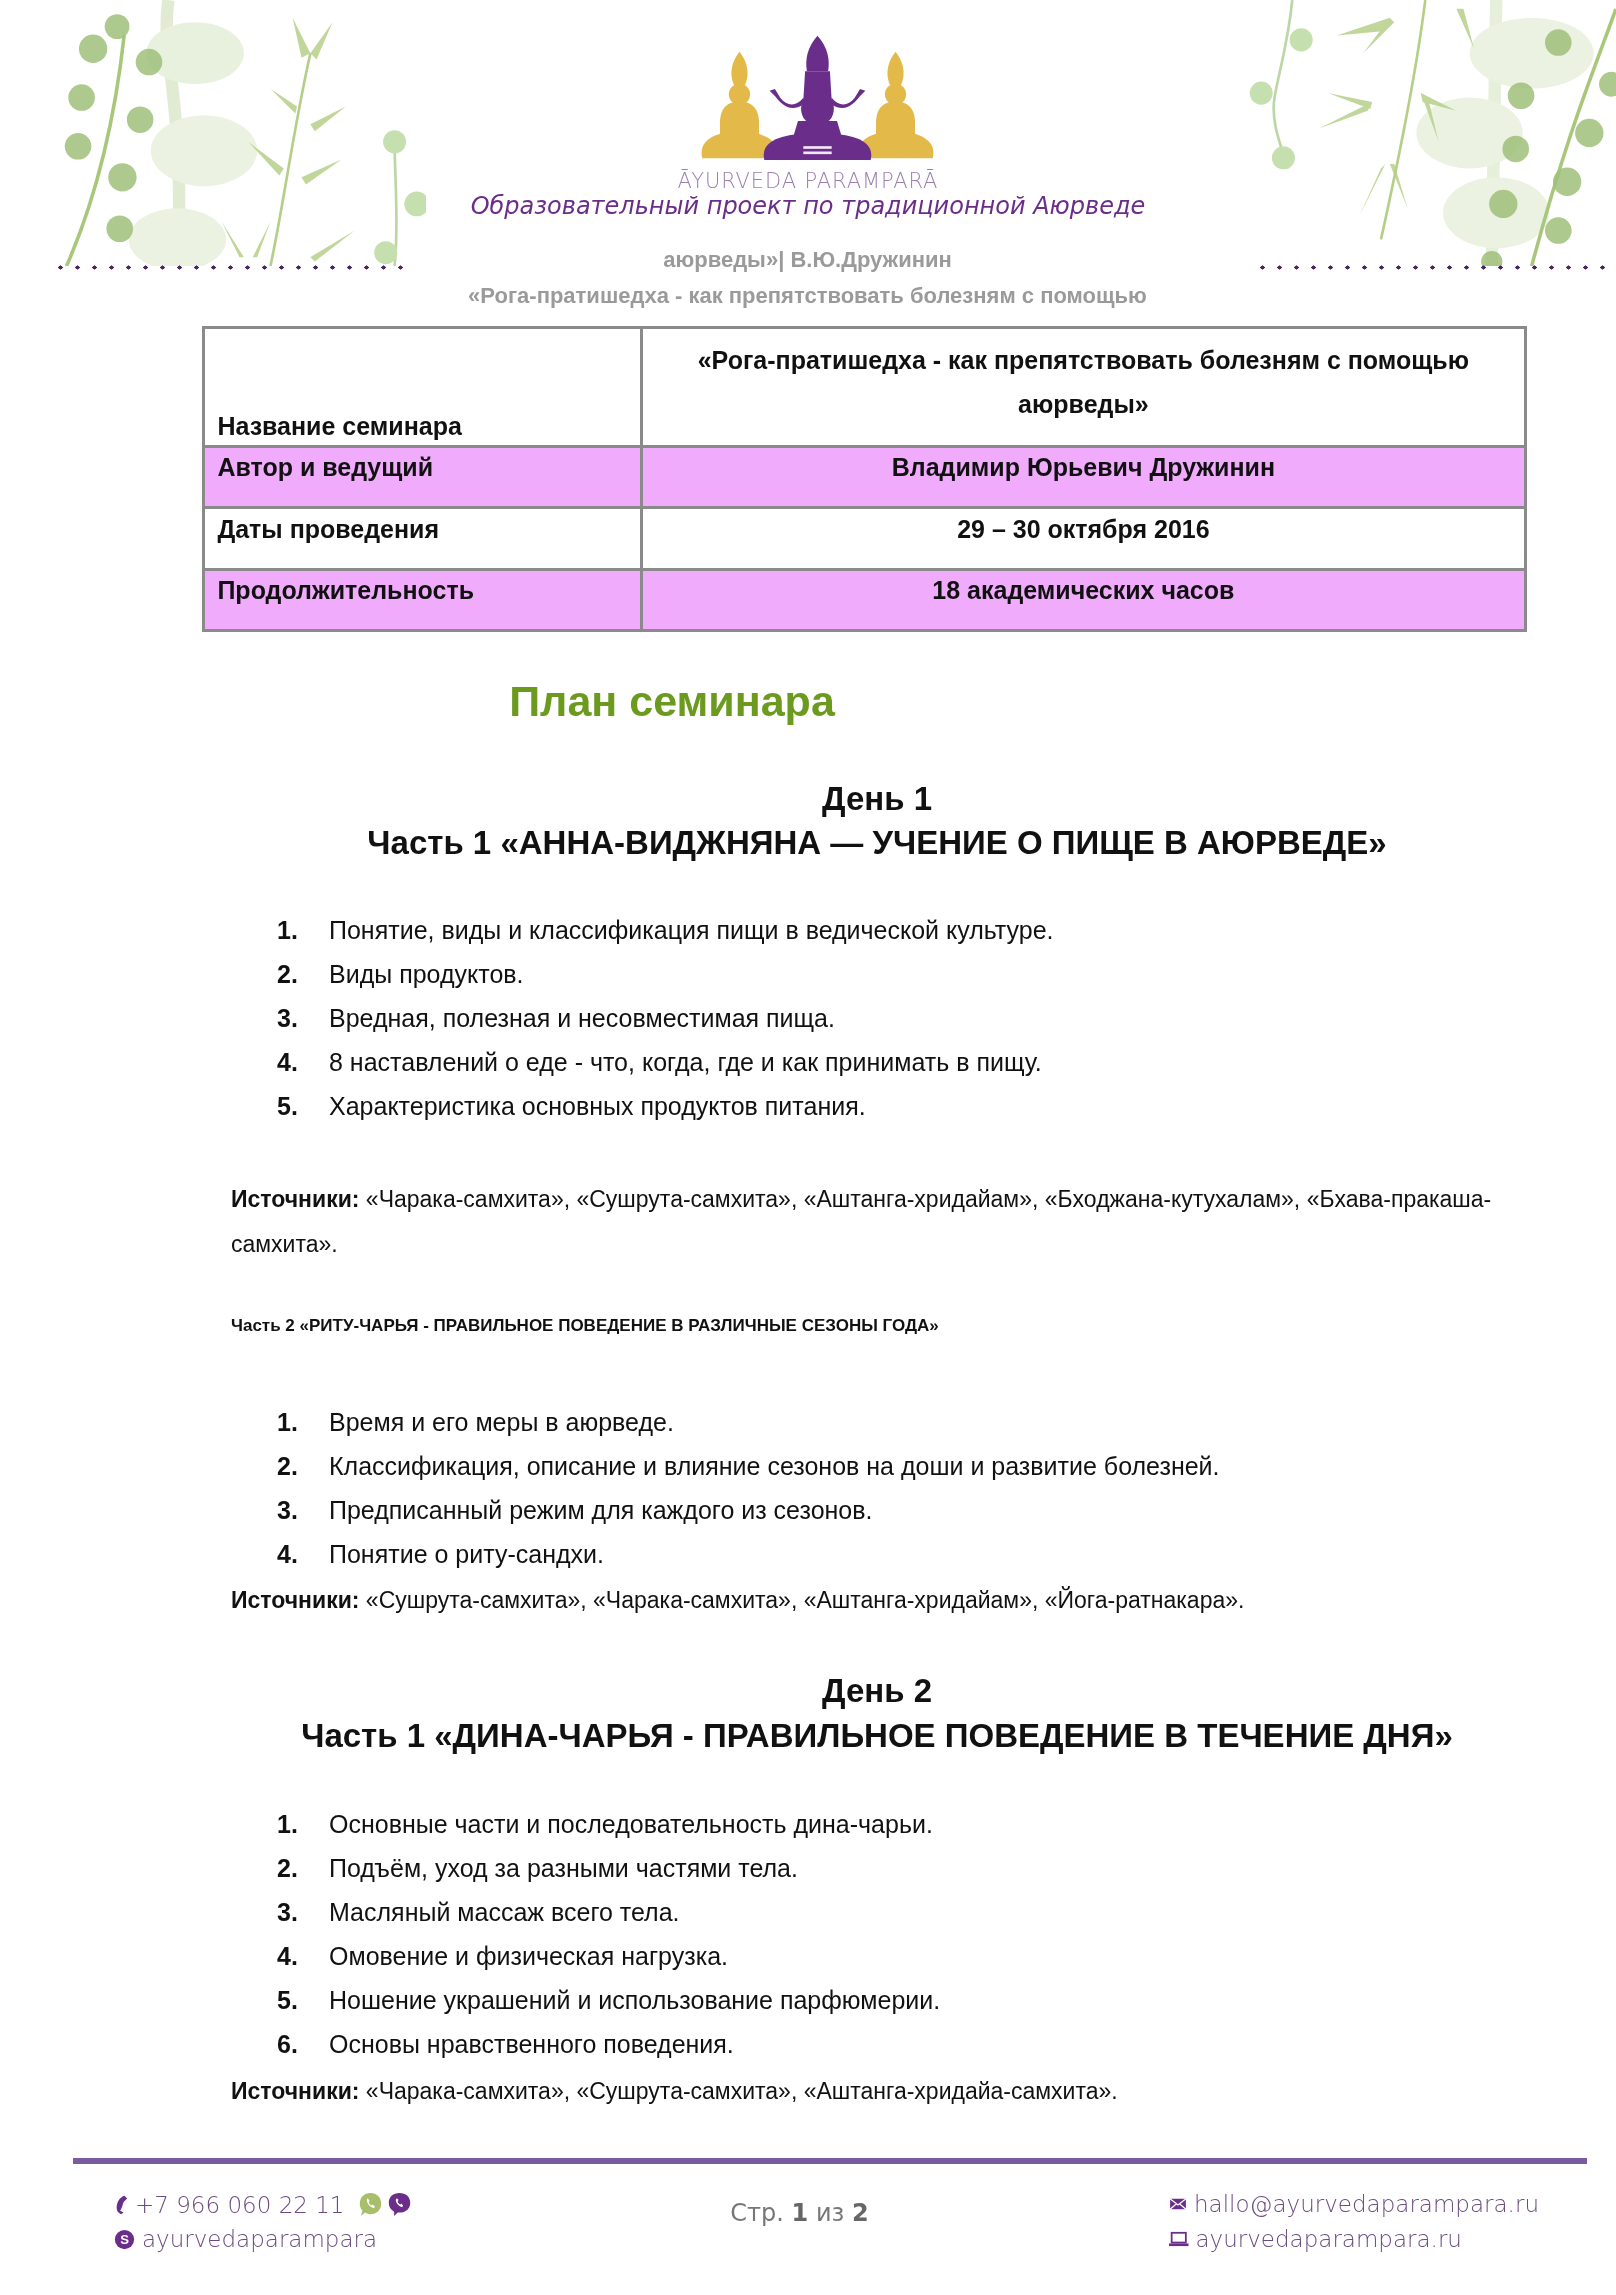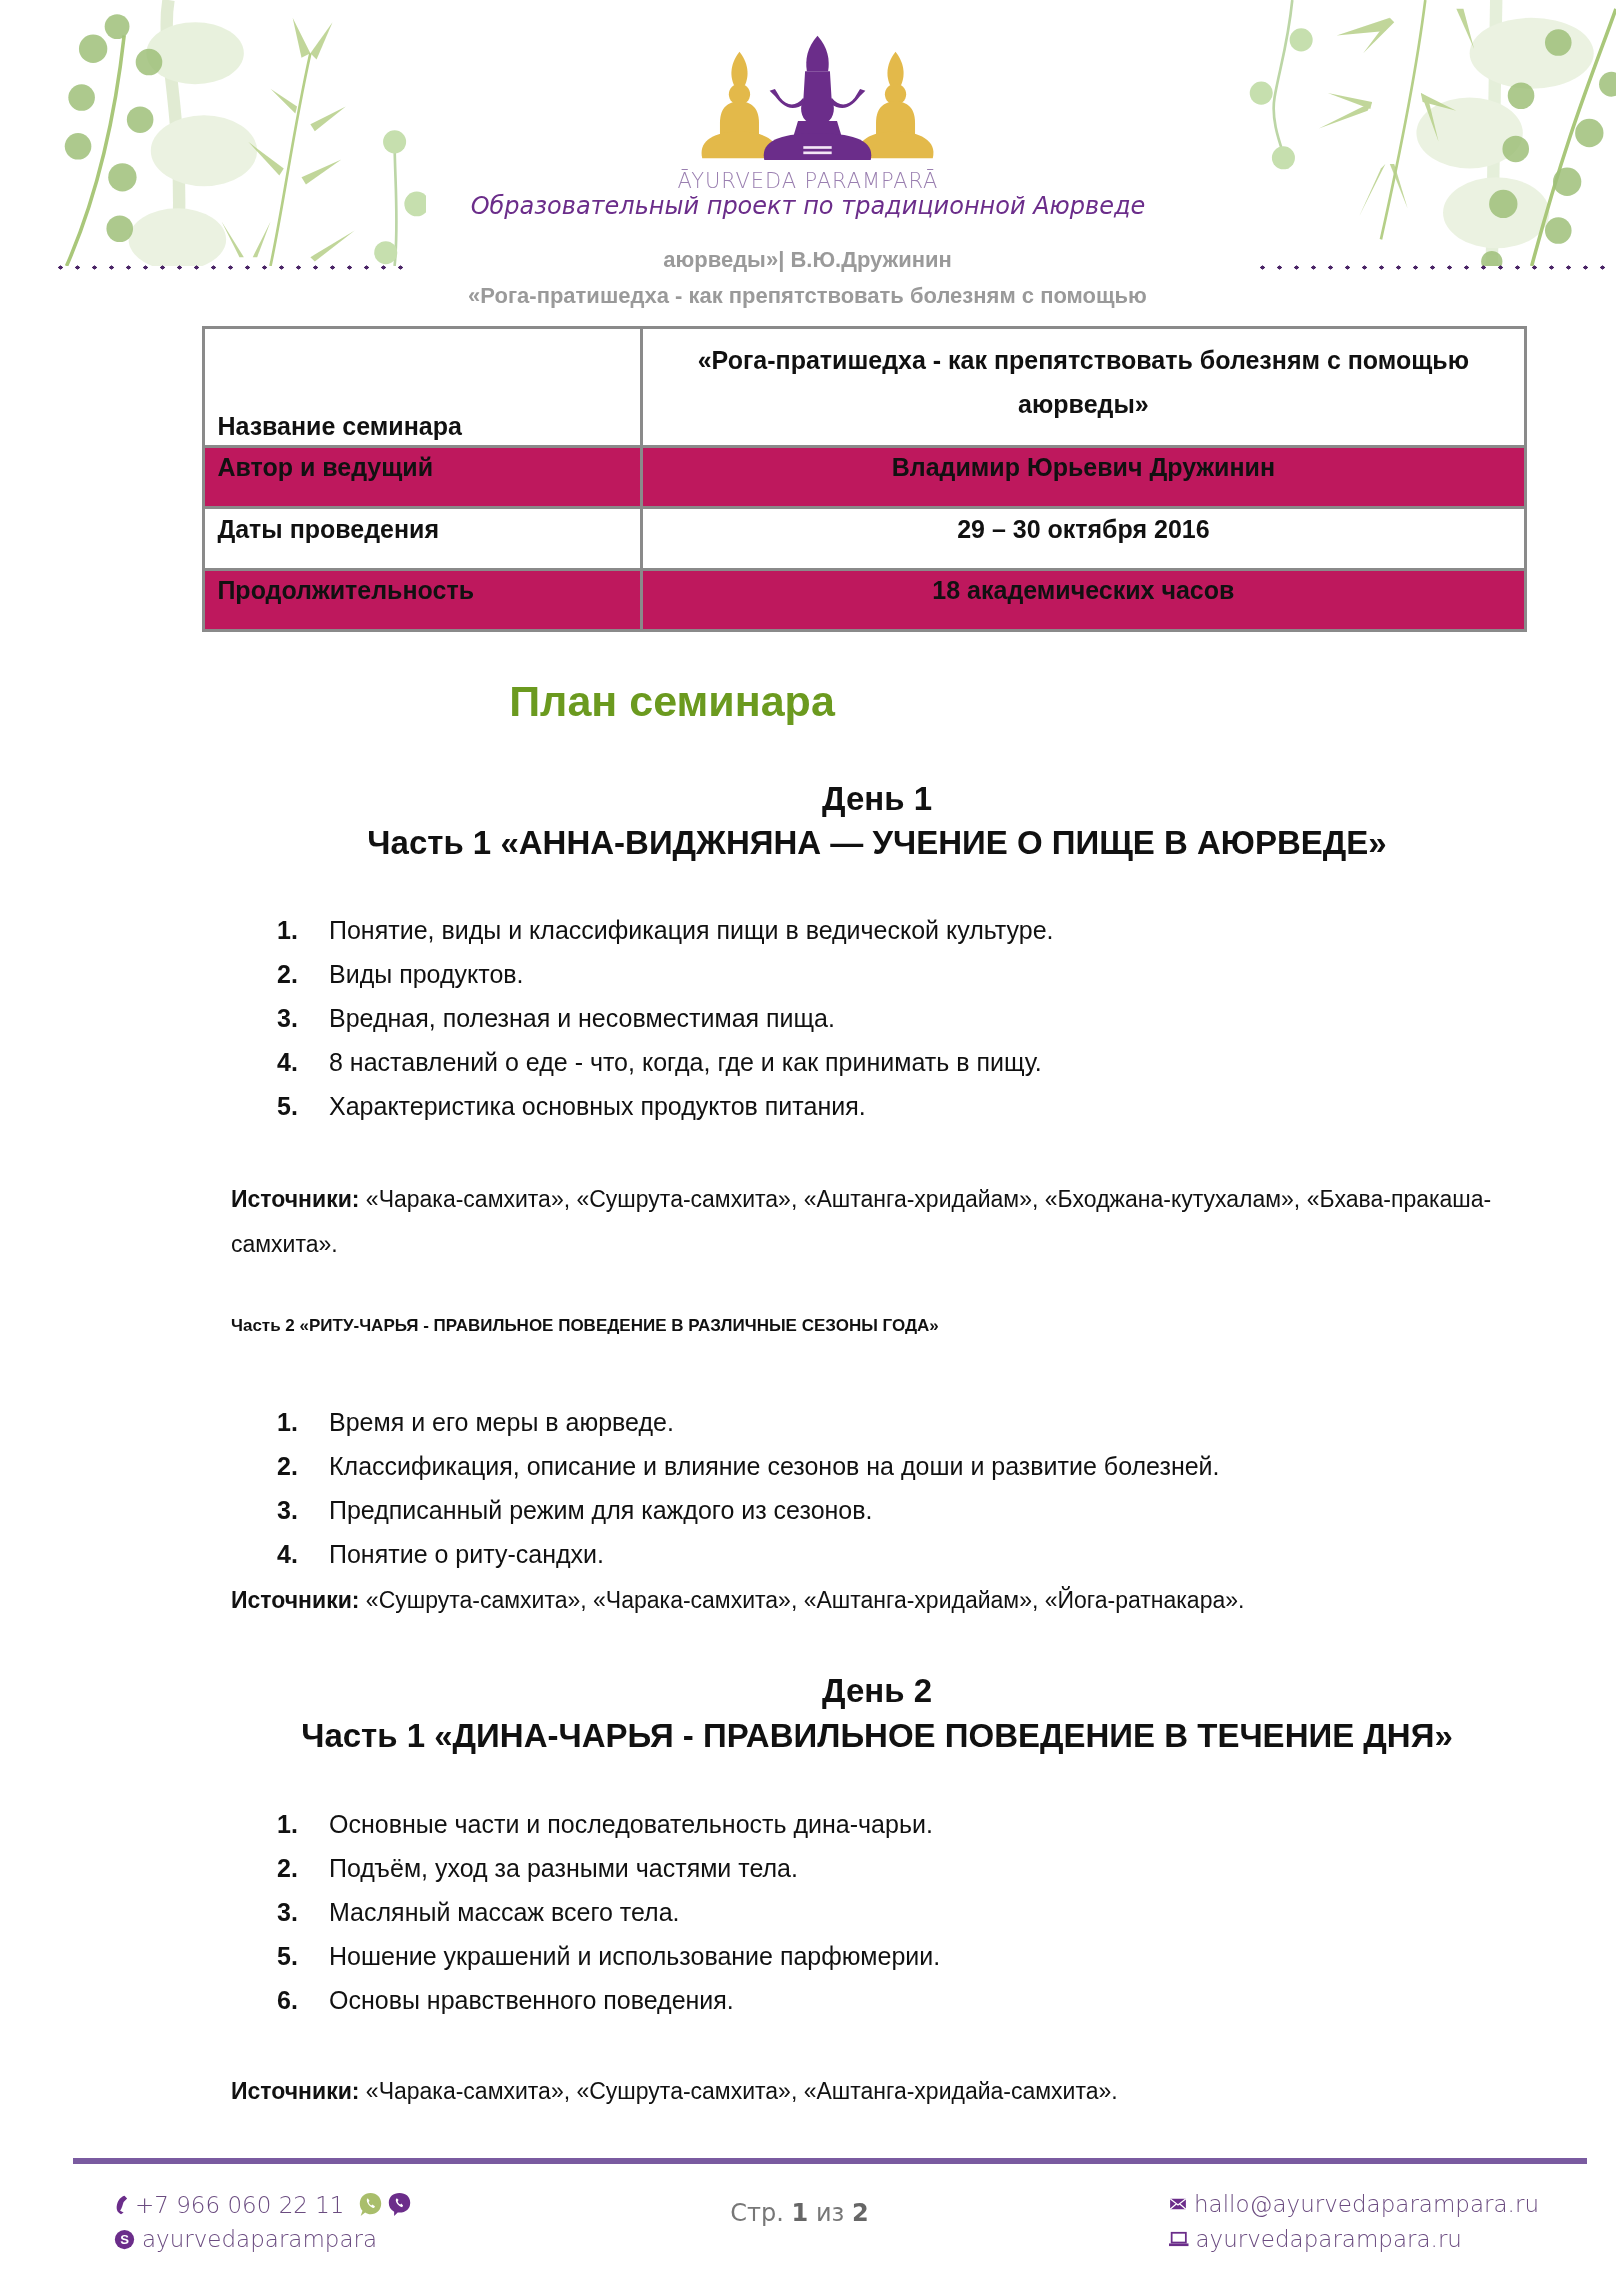--- a/index.html
+++ b/index.html
@@ -23,21 +23,21 @@
              font-size: 24px; font-style: italic; color: #6b2d8a; font-family: "DejaVu Sans", sans-serif; }
   .header-title { position: absolute; left: 408px; width: 799px; top: 242px; text-align: center;
                   font-size: 22px; font-weight: bold; color: #9a9a9a; line-height: 36px; }
 
   
   .info-table { position: absolute; left: 202px; top: 326px; width: 1325px;
                 border-collapse: collapse; border: 3.6px solid #8a8a8a; }
   .info-table td { border: 3.6px solid #8a8a8a; font-size: 25px; font-weight: bold; padding: 0 12.4px; vertical-align: top; }
   .info-table td.lbl { width: 410px; }
   .info-table td.val { text-align: center; }
-  .info-table tr.alt td { background: #be185d; }
+  .info-table tr.alt td { background: #f0abfc; }
   .info-table tr.r1 td { height: 107px; }
   .info-table tr.r1 td.lbl { vertical-align: bottom; padding-bottom: 3.6px; }
   .info-table tr.r1 td.val { line-height: 44px; padding-top: 9px; }
   .info-table tr.r2 td, .info-table tr.r3 td, .info-table tr.r4 td { height: 53px; padding-top: 5.3px; }
 
   .plan-title { position: absolute; left: 0; width: 1344px; top: 677px; text-align: center;
                 font-size: 43px; font-weight: bold; color: #6b9a1f; }
   .center-h { position: absolute; left: 202px; width: 1350px; text-align: center; font-size: 33px; font-weight: bold; }
   .left-h { position: absolute; left: 231px; font-size: 17px; font-weight: bold; }
   .list { position: absolute; left: 277px; margin: 0; padding: 0; list-style: none; }
@@ -213,20 +213,21 @@
   <b>Источники:</b>
   <span>«Сушрута-самхита», «Чарака-самхита», «Аштанга-хридайам», «Йога-ратнакара».</span>
 </div>
 
 <div class="center-h" style="top:1672px">День 2</div>
 <div class="center-h" style="top:1717px">Часть 1 «ДИНА-ЧАРЬЯ - ПРАВИЛЬНОЕ ПОВЕДЕНИЕ В ТЕЧЕНИЕ ДНЯ»</div>
 <ul class="list" style="top:1802px">
   <li><span class="num">1.</span><span>Основные части и последовательность дина-чарьи.</span></li>
   <li><span class="num">2.</span><span>Подъём, уход за разными частями тела.</span></li>
   <li><span class="num">3.</span><span>Масляный массаж всего тела.</span></li>
+  <li><span class="num">4.</span><span>Омовение и физическая нагрузка.</span></li>
   <li><span class="num">5.</span><span>Ношение украшений и использование парфюмерии.</span></li>
   <li><span class="num">6.</span><span>Основы нравственного поведения.</span></li>
 </ul>
 <div class="sources" style="top:2069px">
   <b>Источники:</b>
   <span>«Чарака-самхита», «Сушрута-самхита», «Аштанга-хридайа-самхита».</span>
 </div>
 
 <div class="footer-line"></div>
 

